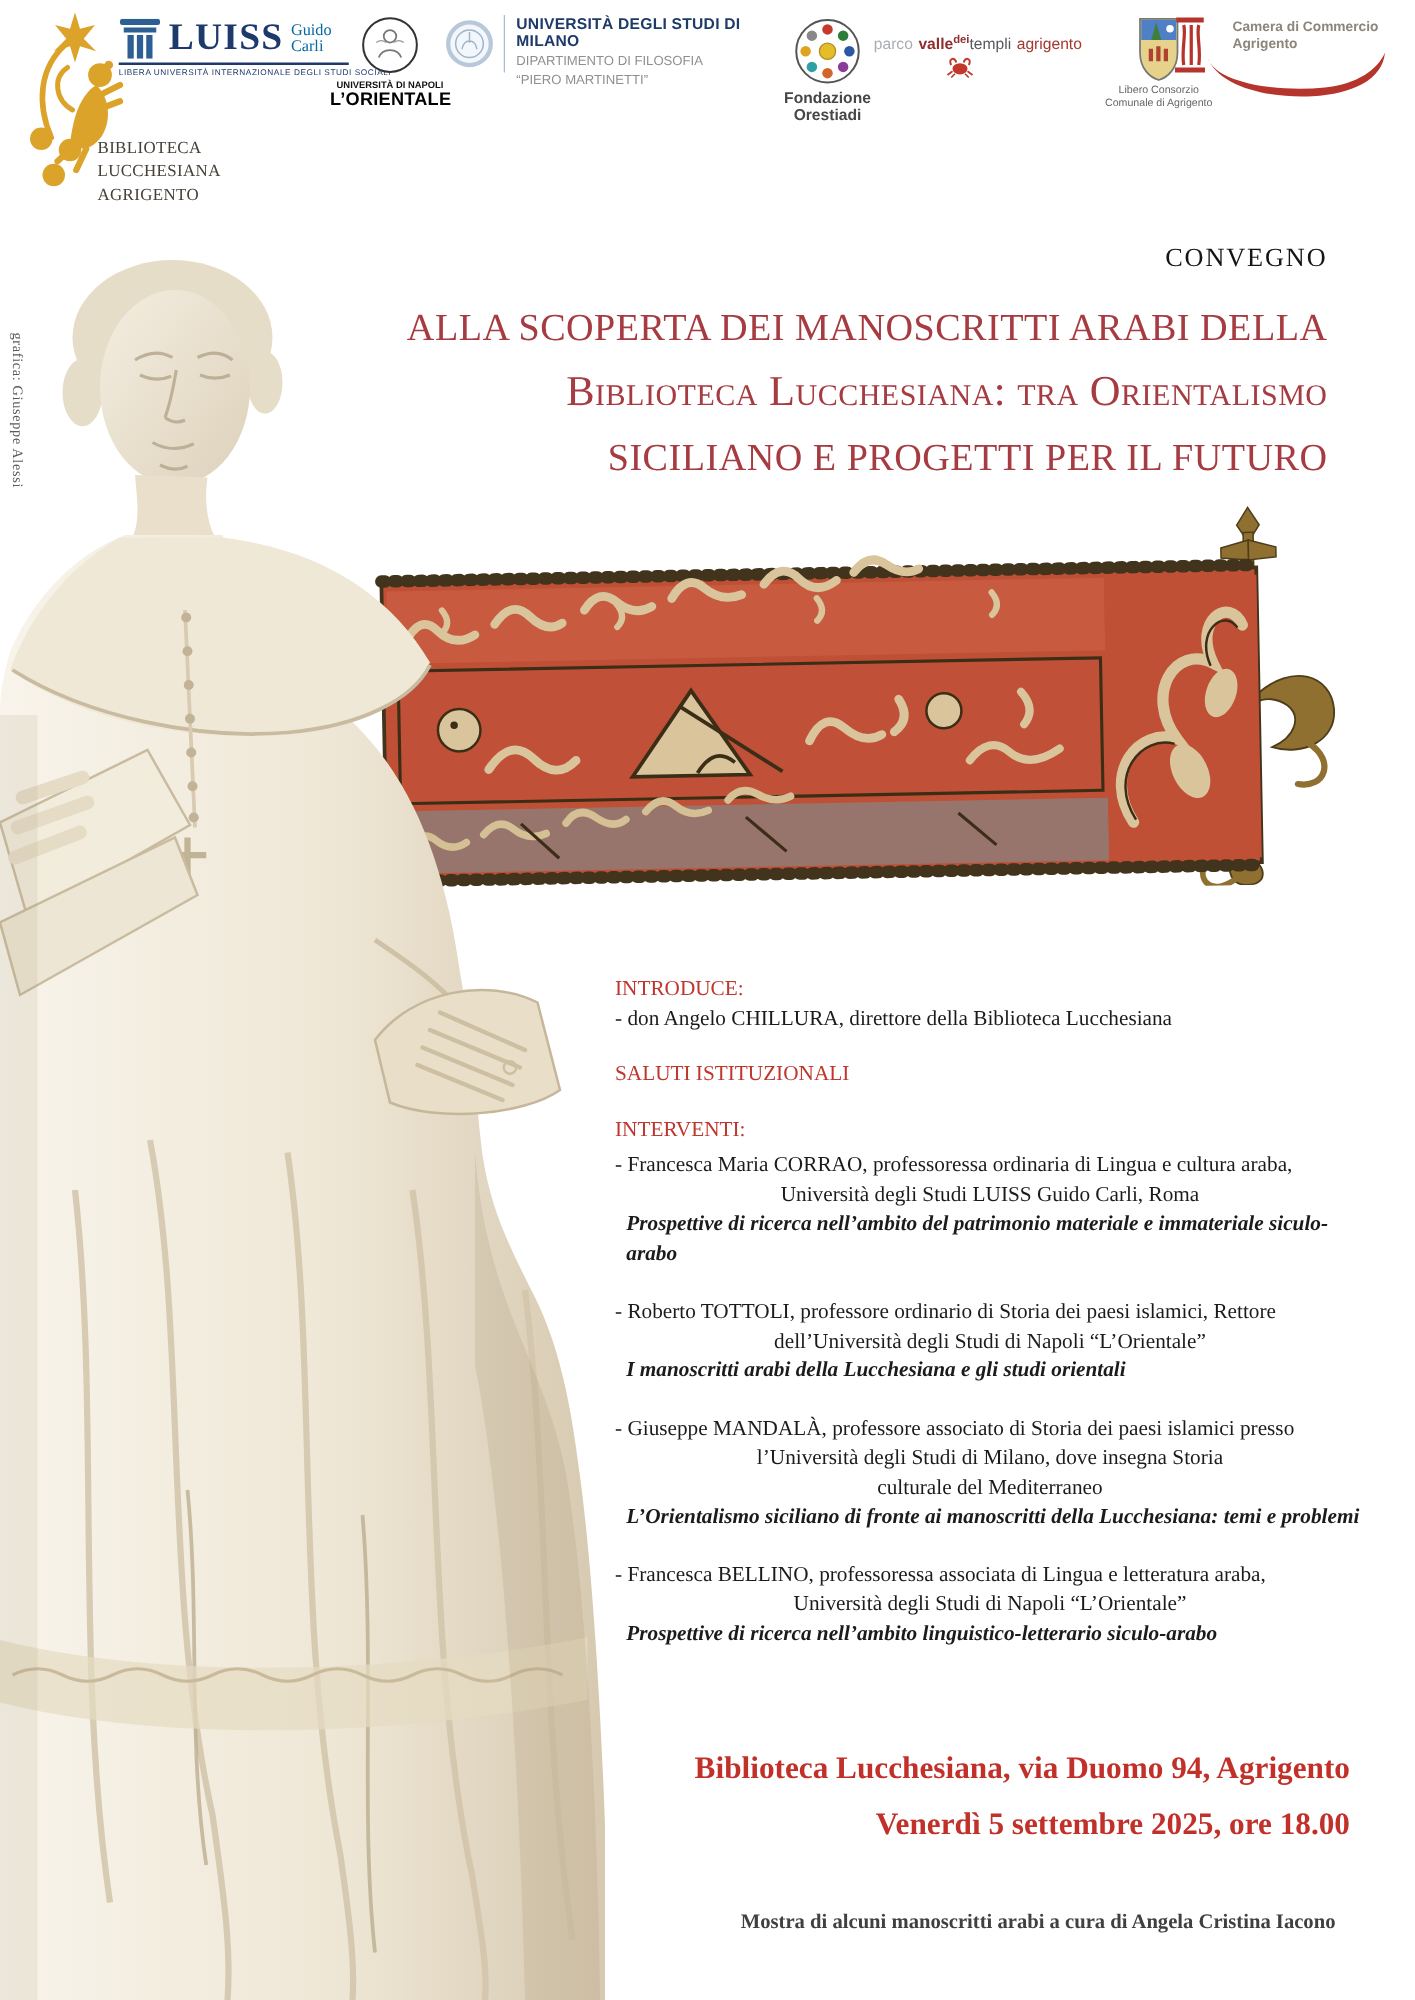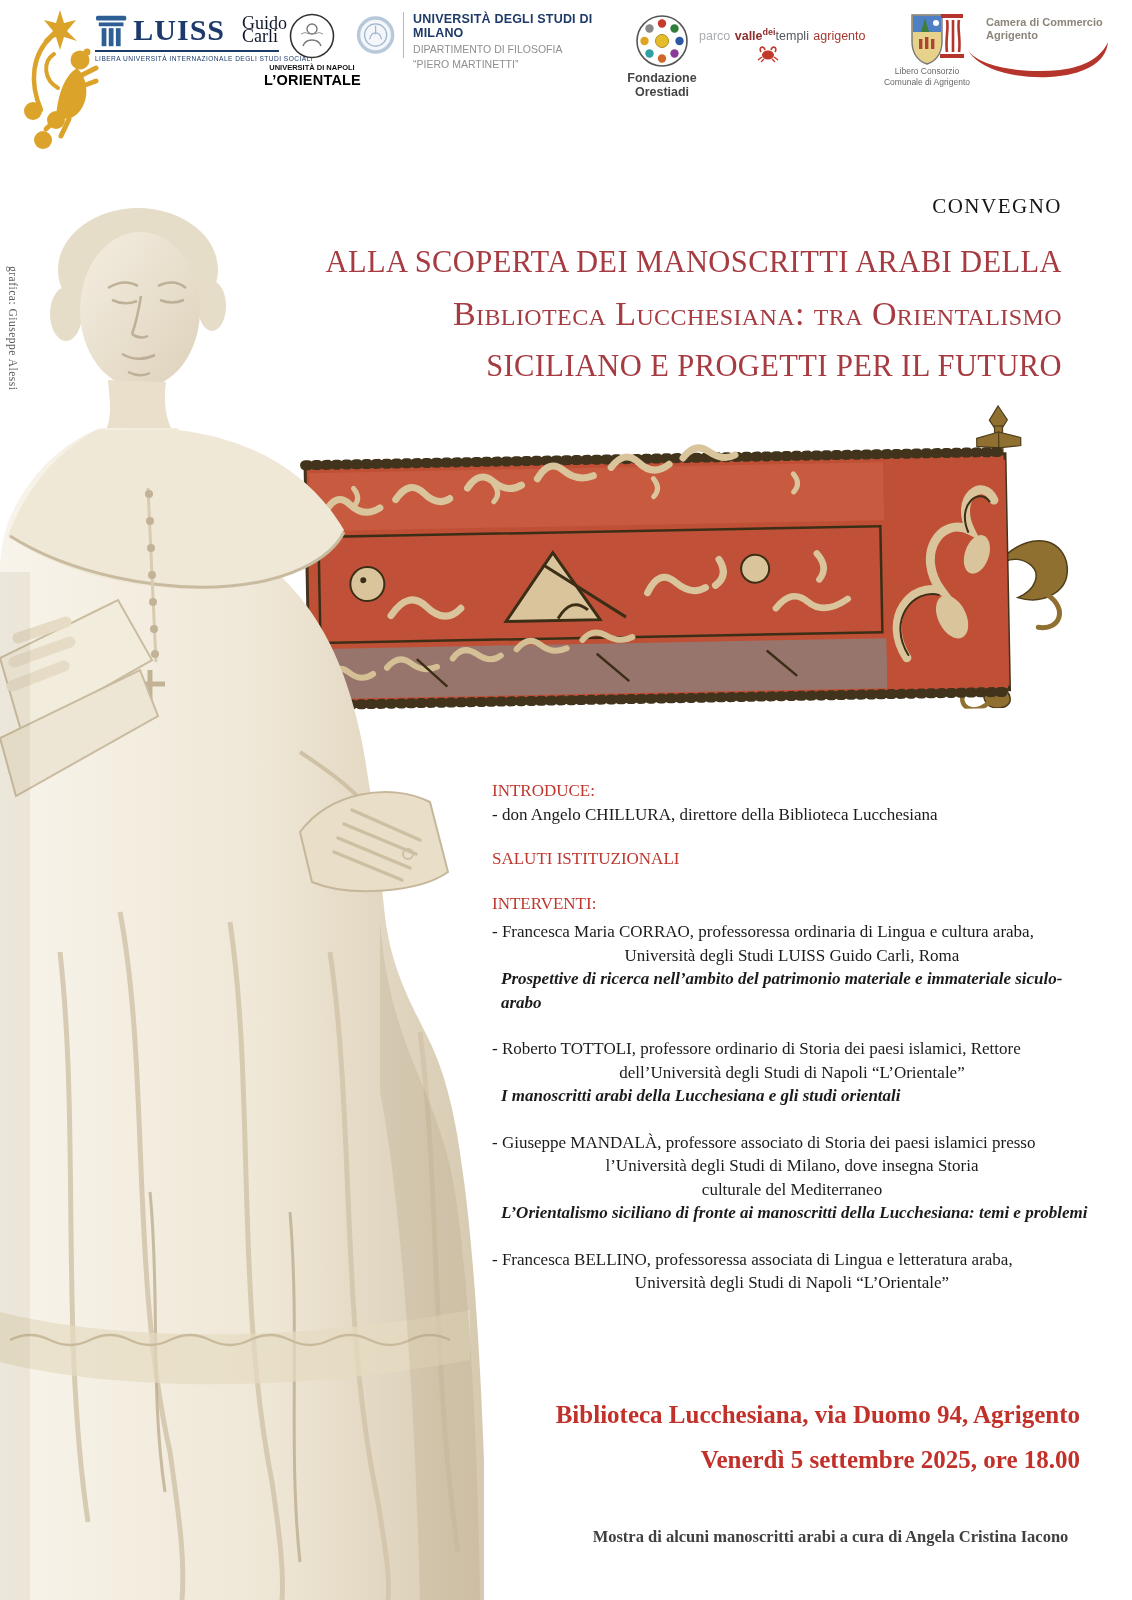--- a/index.html
+++ b/index.html
@@ -9,21 +9,21 @@
   svg{display:block;}
 
   
   #logo-lucchesiana{left:12px;top:8px;width:240px;height:150px;}
   #lucch-icon{position:absolute;left:2px;top:0;}
   .lucch-text{position:absolute;left:66px;top:100px;font-size:13.5px;line-height:19px;
               color:#474038;letter-spacing:.3px;}
   #logo-luiss{left:95px;top:15px;width:192px;}
   .luiss-row{display:flex;align-items:flex-start;}
   .luiss-word{font-size:30px;font-weight:bold;color:#1d3a6b;letter-spacing:1px;line-height:30px;margin-left:6px;}
-  .luiss-sub{font-size:18px;color:#0f172a;line-height:13px;margin-left:17px;margin-top:2px;}
+  .luiss-sub{font-size:13px;color:#0369a1;line-height:13px;margin-left:6px;margin-top:2px;}
   .luiss-rule{height:2px;background:#1d3a6b;width:184px;margin:3px 0 3px 0;}
   .luiss-tagline{font-family:"Liberation Sans",sans-serif;font-size:6.6px;letter-spacing:.45px;
                  color:#1d3a6b;white-space:nowrap;}
   #logo-orientale{left:264px;top:12px;width:96px;text-align:center;}
   #logo-orientale svg{margin:0 auto;}
   .or-l1{font-family:"Liberation Sans",sans-serif;font-size:7.5px;font-weight:bold;color:#111;margin-top:3px;}
   .or-l2{font-family:"Liberation Sans",sans-serif;font-size:14.5px;font-weight:900;color:#000;letter-spacing:.2px;}
   #logo-milano{left:356px;top:12px;width:256px;display:flex;align-items:flex-start;}
   .mi-divider{width:1px;height:46px;background:#a9bccd;margin:0 9px 0 8px;}
   .mi-l1{font-family:"Liberation Sans",sans-serif;font-size:12.5px;font-weight:bold;color:#1e3a68;letter-spacing:.2px;}
@@ -92,20 +92,24 @@
         <path d="M60,71 L82,60" stroke-width="5" stroke-linecap="round" fill="none"></path>
         <path d="M58,82 L82,73" stroke-width="5" stroke-linecap="round" fill="none"></path>
         <path d="M47,107 L32,121" stroke-width="5" stroke-linecap="round" fill="none"></path>
         <path d="M55,111 L47,128" stroke-width="5" stroke-linecap="round" fill="none"></path>
         <path d="M44,80 C30,72 28,54 40,46" stroke-width="4" fill="none" stroke-linecap="round"></path>
       </g>
       <circle cx="19" cy="103" r="9" fill="#dca32b"></circle>
       <circle cx="42" cy="112" r="9" fill="#dca32b"></circle>
       <circle cx="29" cy="132" r="9" fill="#dca32b"></circle>
     </svg>
+    <div class="lucch-text">
+      <div>BIBLIOTECA LUCCHESIANA</div>
+      <div>AGRIGENTO</div>
+    </div>
   </div>
 
   <div class="abs" id="logo-luiss">
     <div class="luiss-row">
       <svg width="34" height="32" viewBox="0 0 34 32">
         <rect x="1" y="0" width="32" height="5" rx="2" fill="#2d5f94"></rect>
         <rect x="4" y="7" width="26" height="4" fill="#2d5f94"></rect>
         <rect x="7" y="13" width="5" height="19" fill="#2d5f94"></rect>
         <rect x="14.5" y="13" width="5" height="19" fill="#2d5f94"></rect>
         <rect x="22" y="13" width="5" height="19" fill="#2d5f94"></rect>
@@ -363,20 +367,21 @@
     <div class="speaker">
       <div>- Giuseppe MANDALÀ, professore associato di Storia dei paesi islamici presso</div>
       <div class="aff">l’Università degli Studi di Milano, dove insegna Storia</div>
       <div class="aff">culturale del Mediterraneo</div>
       <div class="talk">L’Orientalismo siciliano di fronte ai manoscritti della Lucchesiana: temi e problemi</div>
     </div>
 
     <div class="speaker">
       <div>- Francesca BELLINO, professoressa associata di Lingua e letteratura araba,</div>
       <div class="aff">Università degli Studi di Napoli “L’Orientale”</div>
+      <div class="talk">Prospettive di ricerca nell’ambito linguistico-letterario siculo-arabo</div>
     </div>
   </div>
 
   <div class="abs" id="venue">
     <div>Biblioteca Lucchesiana, via Duomo 94, Agrigento</div>
     <div>Venerdì 5 settembre 2025, ore 18.00</div>
   </div>
 
   <div class="abs" id="footer-note">Mostra di alcuni manoscritti arabi a cura di Angela Cristina Iacono</div>
 

